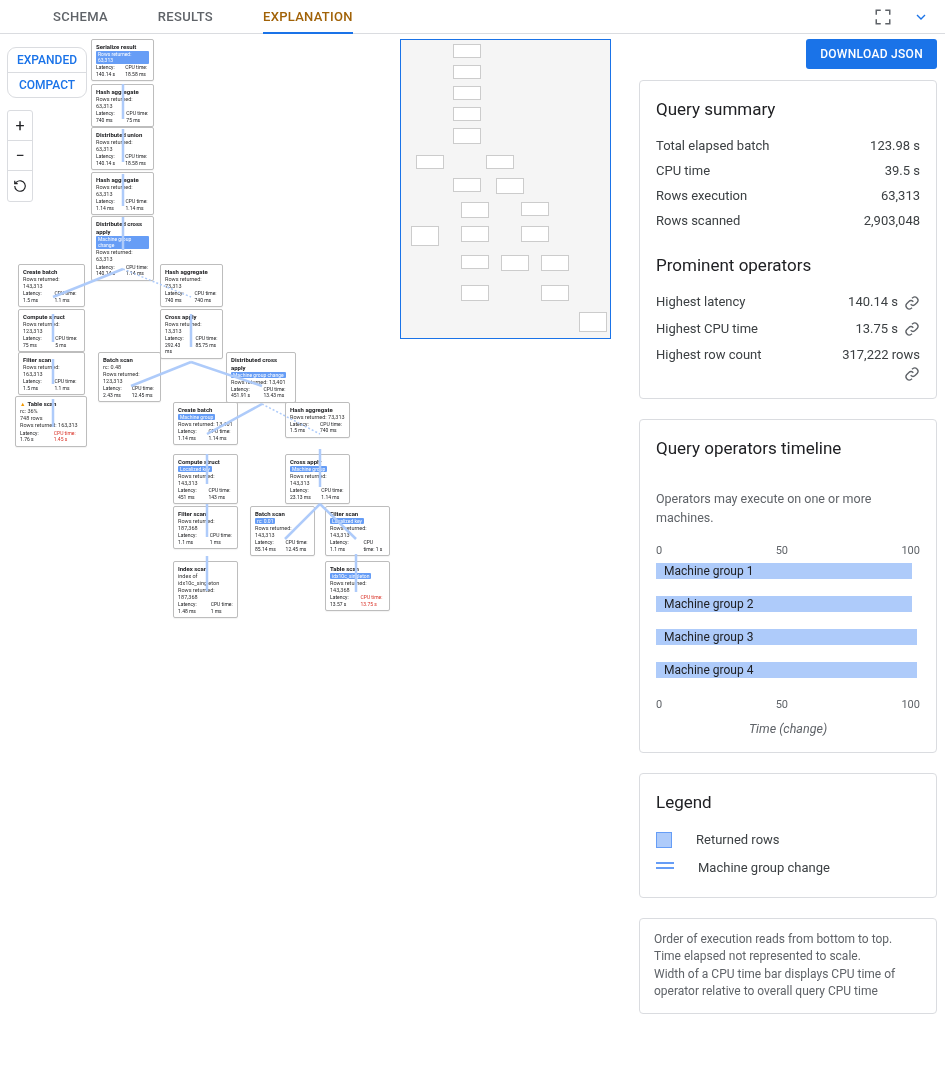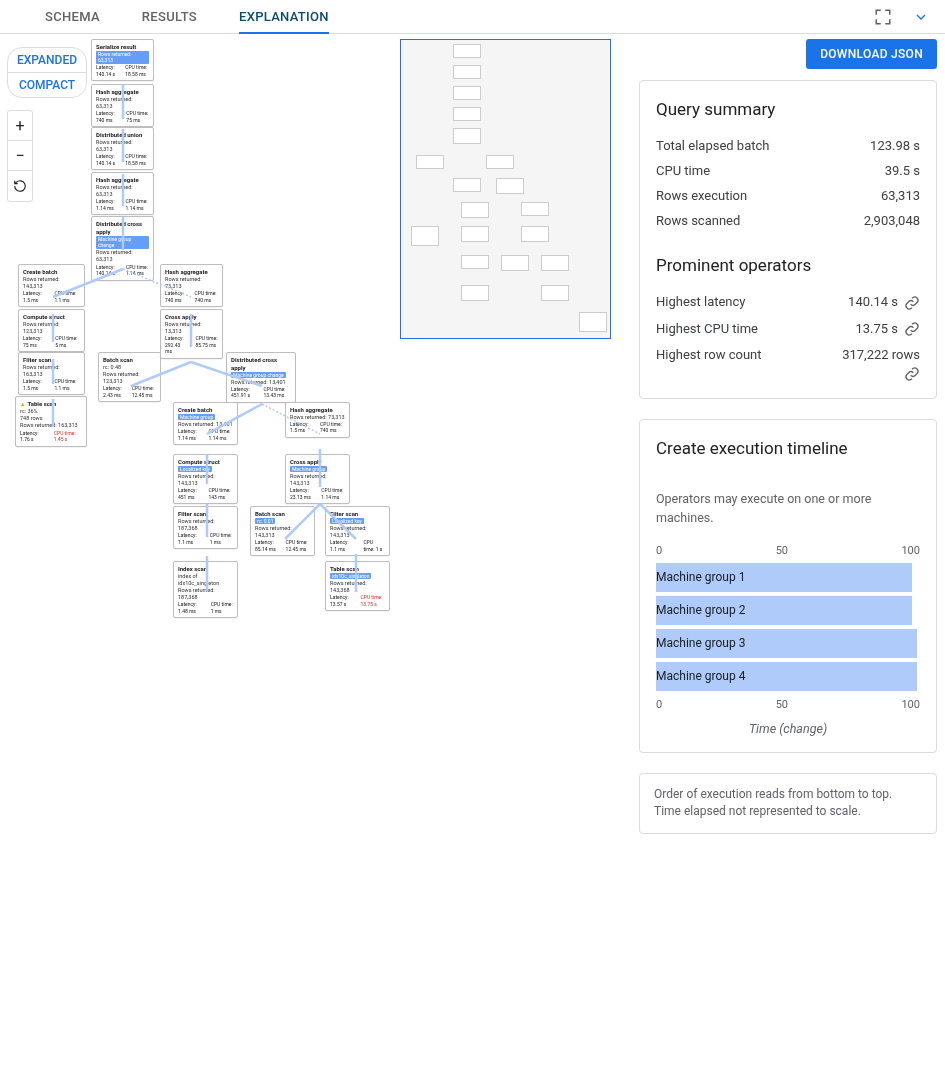--- a/index.html
+++ b/index.html
@@ -1,29 +1,29 @@
 <!DOCTYPE html>
 <html><head>
 <meta charset="utf-8">
 <style>
 * { box-sizing: border-box; margin: 0; padding: 0; }
 body { font-family: Roboto, "Helvetica Neue", Arial, sans-serif; font-size: 13px; color: #202124; background: #fff; width: 945px; height: 1086px; overflow: hidden; }
 
 .top-tabs { display: flex; align-items: center; height: 34px; border-bottom: 1px solid #dadce0; padding-left: 45px; gap: 42px; position: relative; }
-.top-tabs .tab { font-size: 13px; font-weight: 500; color: #5f6368; letter-spacing: 0.3px; cursor: pointer; height: 34px; display:flex; align-items:center; }
-.top-tabs .tab.active { color: #0c4a6e; border-bottom: 2px solid #1a73e8; margin-bottom:-1px;}
+.top-tabs .tab { font-size: 13px; font-weight: 500; color: #5f6368; letter-spacing: 0.3px; cursor: pointer; height: 34px; display:flex; align-items:center;margin-left:8px; }
+.top-tabs .tab.active { color: #a16207; border-bottom: 2px solid #1a73e8; margin-bottom:-1px;}
 .top-icons { margin-left: auto; margin-right: 14px; display:flex; gap:18px; align-items:center; }
 .icon-btn { width: 20px; height: 20px; cursor: pointer; display:flex; align-items:center; justify-content:center;}
 .icon-btn svg { stroke:#5f6368; fill:none; stroke-width:2;}
 
 .zoom-ctrl { position:absolute; top:110px; left:7px; width:26px; border:1px solid #dadce0; border-radius:3px; background:#fff; z-index:5;}
 .zoom-ctrl .zbtn { height:30px; display:flex; align-items:center; justify-content:center; border-bottom:1px solid #dadce0; font-size:16px; cursor:pointer;}
 .zoom-ctrl .zbtn:last-child{border-bottom:none;}
 
-.view-toggle { position:absolute; top:47px; left:7px; z-index:5; background:#fff; border:1px solid #dadce0; border-radius:15px;}
+.view-toggle { position:absolute; top:47px; left:7px; z-index:5; background:#fff; border:1px solid #dadce0; border-radius:9px;}
 .view-toggle .opt { font-size:12px; font-weight:500; color:#1a73e8; padding:5px 9px; cursor:pointer; text-align:center;}
 .view-toggle .opt:first-child{border-bottom:1px solid #dadce0;}
 
 .download-btn { position:absolute; top:39px; right:8px; background:#1a73e8; color:#fff; font-size:12px; font-weight:500; padding:8px 14px; border-radius:3px; cursor:pointer; letter-spacing:0.3px; z-index:6;}
 
 .graph-area { position:absolute; top:34px; left:0; right:310px; bottom:0; }
 .node { position:absolute; background:#fff; border:1px solid #bdbdbd; border-radius:2px; padding:3px 4px; font-size:5.5px; line-height:1.3; box-shadow: 0 1px 1px rgba(0,0,0,.05);}
 .node .title{font-weight:bold;font-size:6px;}
 .node .sub{font-size:5.5px;color:#333;}
 .node .hl{background:#669df6; color:#fff; padding:0 2px; border-radius:1px; display:inline-block; font-size:5px;}
@@ -38,21 +38,21 @@
 .card h3 { font-size:17px; font-weight:400; color:#202124; margin-bottom:14px;}
 .kv { display:flex; justify-content:space-between; font-size:13px; color:#3c4043; padding:5px 0;}
 .kv .v { color:#3c4043;}
 .link-icon{display:inline-flex;align-items:center;margin-left:6px;vertical-align:middle;}
 .link-icon svg{stroke:#5f6368;fill:none;stroke-width:2;}
 
 .timeline-desc{font-size:12.5px; color:#5f6368; line-height:1.5; margin-bottom:14px;}
 .tl-axis{display:flex; justify-content:space-between; font-size:11px; color:#5f6368; padding:2px 0;}
 .tl-bars{margin:4px 0;}
 .tl-row{height:30px; margin-bottom:3px;}
-.tl-bar{height:29px; background:#aecbfa; display:flex; align-items:center; font-size:12px; color:#202124; padding-left:0;}
+.tl-bar{height:16px; background:#aecbfa; display:flex; align-items:center; font-size:12px; color:#202124; padding-left:8px;}
 .tl-caption{text-align:center; font-style:italic; font-size:12.5px; color:#5f6368; margin-top:8px;}
 
 .legend-item{display:flex; align-items:center; gap:24px; font-size:13px; color:#3c4043; padding:6px 0;}
 .legend-sw1{width:16px;height:16px; background:#aecbfa; border:1px solid #669df6;}
 .legend-sw2{width:18px; height:10px; background:repeating-linear-gradient(#669df6, #669df6 2px, #fff 2px, #fff 5px); }
 
 .footnote{border:1px solid #dadce0; border-radius:4px; padding:12px 14px; font-size:12px; color:#5f6368; line-height:1.45;}
 </style>
 </head>
 <body>
@@ -322,21 +322,21 @@
         <span class="v">317,222 rows</span>
       </div>
     <div style="text-align:right;margin-top:-2px;"><span class="link-icon">
           <svg width="16" height="16" viewBox="0 0 24 24">
             <path d="M10 14a5 5 0 0 0 7 0l3-3a5 5 0 0 0-7-7l-1 1M14 10a5 5 0 0 0-7 0l-3 3a5 5 0 0 0 7 7l1-1"></path>
           </svg>
         </span></div>
   </div>
 
   <div class="card">
-    <h3>Create execution timeline</h3>
+    <h3>Query operators timeline</h3>
     <div class="timeline-desc"><br><span>Operators may execute on one or more machines.</span></div>
     <div class="tl-axis">
         <span>0</span>
         <span>50</span>
         <span>100</span>
       </div>
     <div class="tl-bars" id="tl-bars">
         <div class="tl-row">
           <div class="tl-bar" style="width: 97%;">Machine group 1</div>
         </div>
@@ -351,18 +351,30 @@
         </div>
       </div>
     <div class="tl-axis">
         <span>0</span>
         <span>50</span>
         <span>100</span>
       </div>
     <div class="tl-caption">Time (change)</div>
   </div>
 
+  <div class="card">
+    <h3>Legend</h3>
+    <div class="legend-item">
+        <div class="legend-sw1"></div>
+        <span>Returned rows</span>
+      </div>
+    <div class="legend-item">
+        <div class="legend-sw2"></div>
+        <span>Machine group change</span>
+      </div>
+  </div>
 
   <div class="footnote">
     <div>Order of execution reads from bottom to top.</div>
     <div>Time elapsed not represented to scale.</div>
+    <div>Width of a CPU time bar displays CPU time of operator relative to overall query CPU time</div>
   </div>
 </div>
 
 </body></html>

